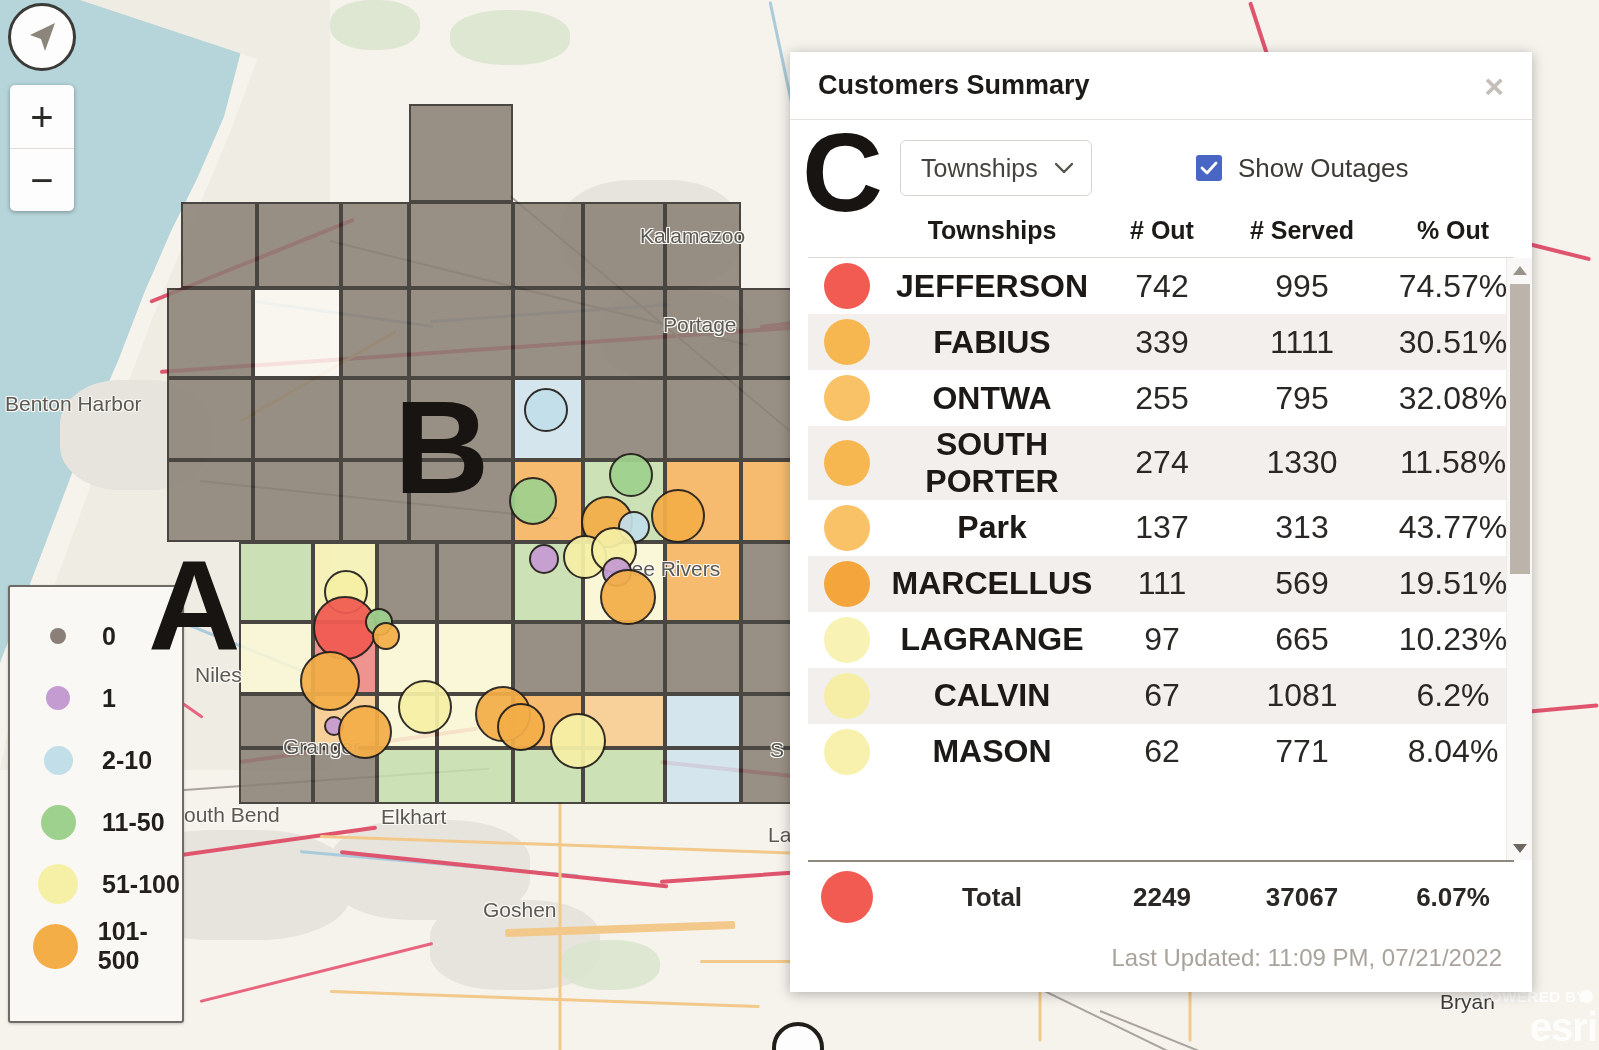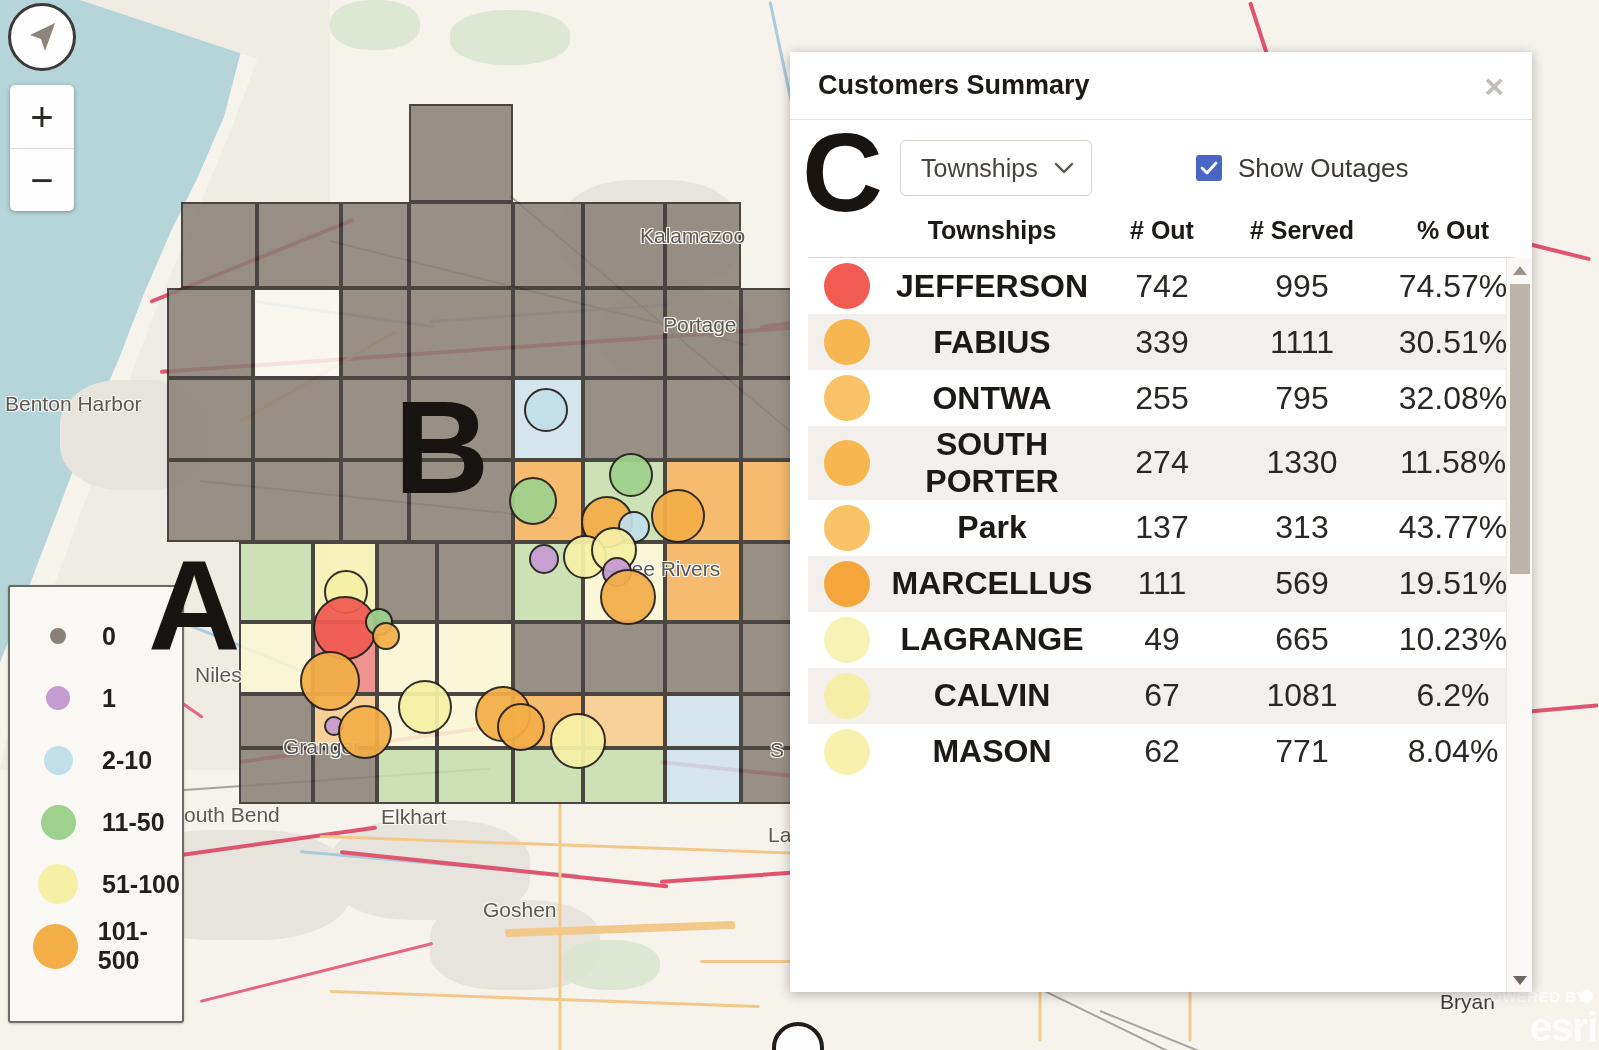--- a/index.html
+++ b/index.html
@@ -509,21 +509,21 @@
             <div class="cell col-name name">MARCELLUS</div>
             <div class="cell col-out">111</div>
             <div class="cell col-srv">569</div>
             <div class="cell col-pct">19.51%</div>
           </div>
           <div class="row">
             <div class="cell col-dot dotcell">
               <span class="rowdot" style="background: rgb(248, 243, 180);"></span>
             </div>
             <div class="cell col-name name">LAGRANGE</div>
-            <div class="cell col-out">49</div>
+            <div class="cell col-out">97</div>
             <div class="cell col-srv">665</div>
             <div class="cell col-pct">10.23%</div>
           </div>
           <div class="row alt">
             <div class="cell col-dot dotcell">
               <span class="rowdot" style="background: rgb(246, 238, 166);"></span>
             </div>
             <div class="cell col-name name">CALVIN</div>
             <div class="cell col-out">67</div>
             <div class="cell col-srv">1081</div>
@@ -547,16 +547,26 @@
         </div>
         <div class="sb-thumb"></div>
         <div class="sb-arrow down">
           <svg width="16" height="11" viewBox="0 0 16 11">
               <polygon points="8,10 1,1 15,1" fill="#6d6760"></polygon>
             </svg>
         </div>
       </div>
     </div>
 
-
+    <div class="total-row">
+      <div class="cell col-dot dotcell">
+        <span class="total-dot" id="total-dot" style="background: rgb(241, 91, 82);"></span>
+      </div>
+      <div class="cell col-name">Total</div>
+      <div class="cell col-out">2249</div>
+      <div class="cell col-srv">37067</div>
+      <div class="cell col-pct">6.07%</div>
+    </div>
+
+    <div class="updated">Last Updated: 11:09 PM, 07/21/2022</div>
   </div>
 
 </div>
 
 </body></html>

